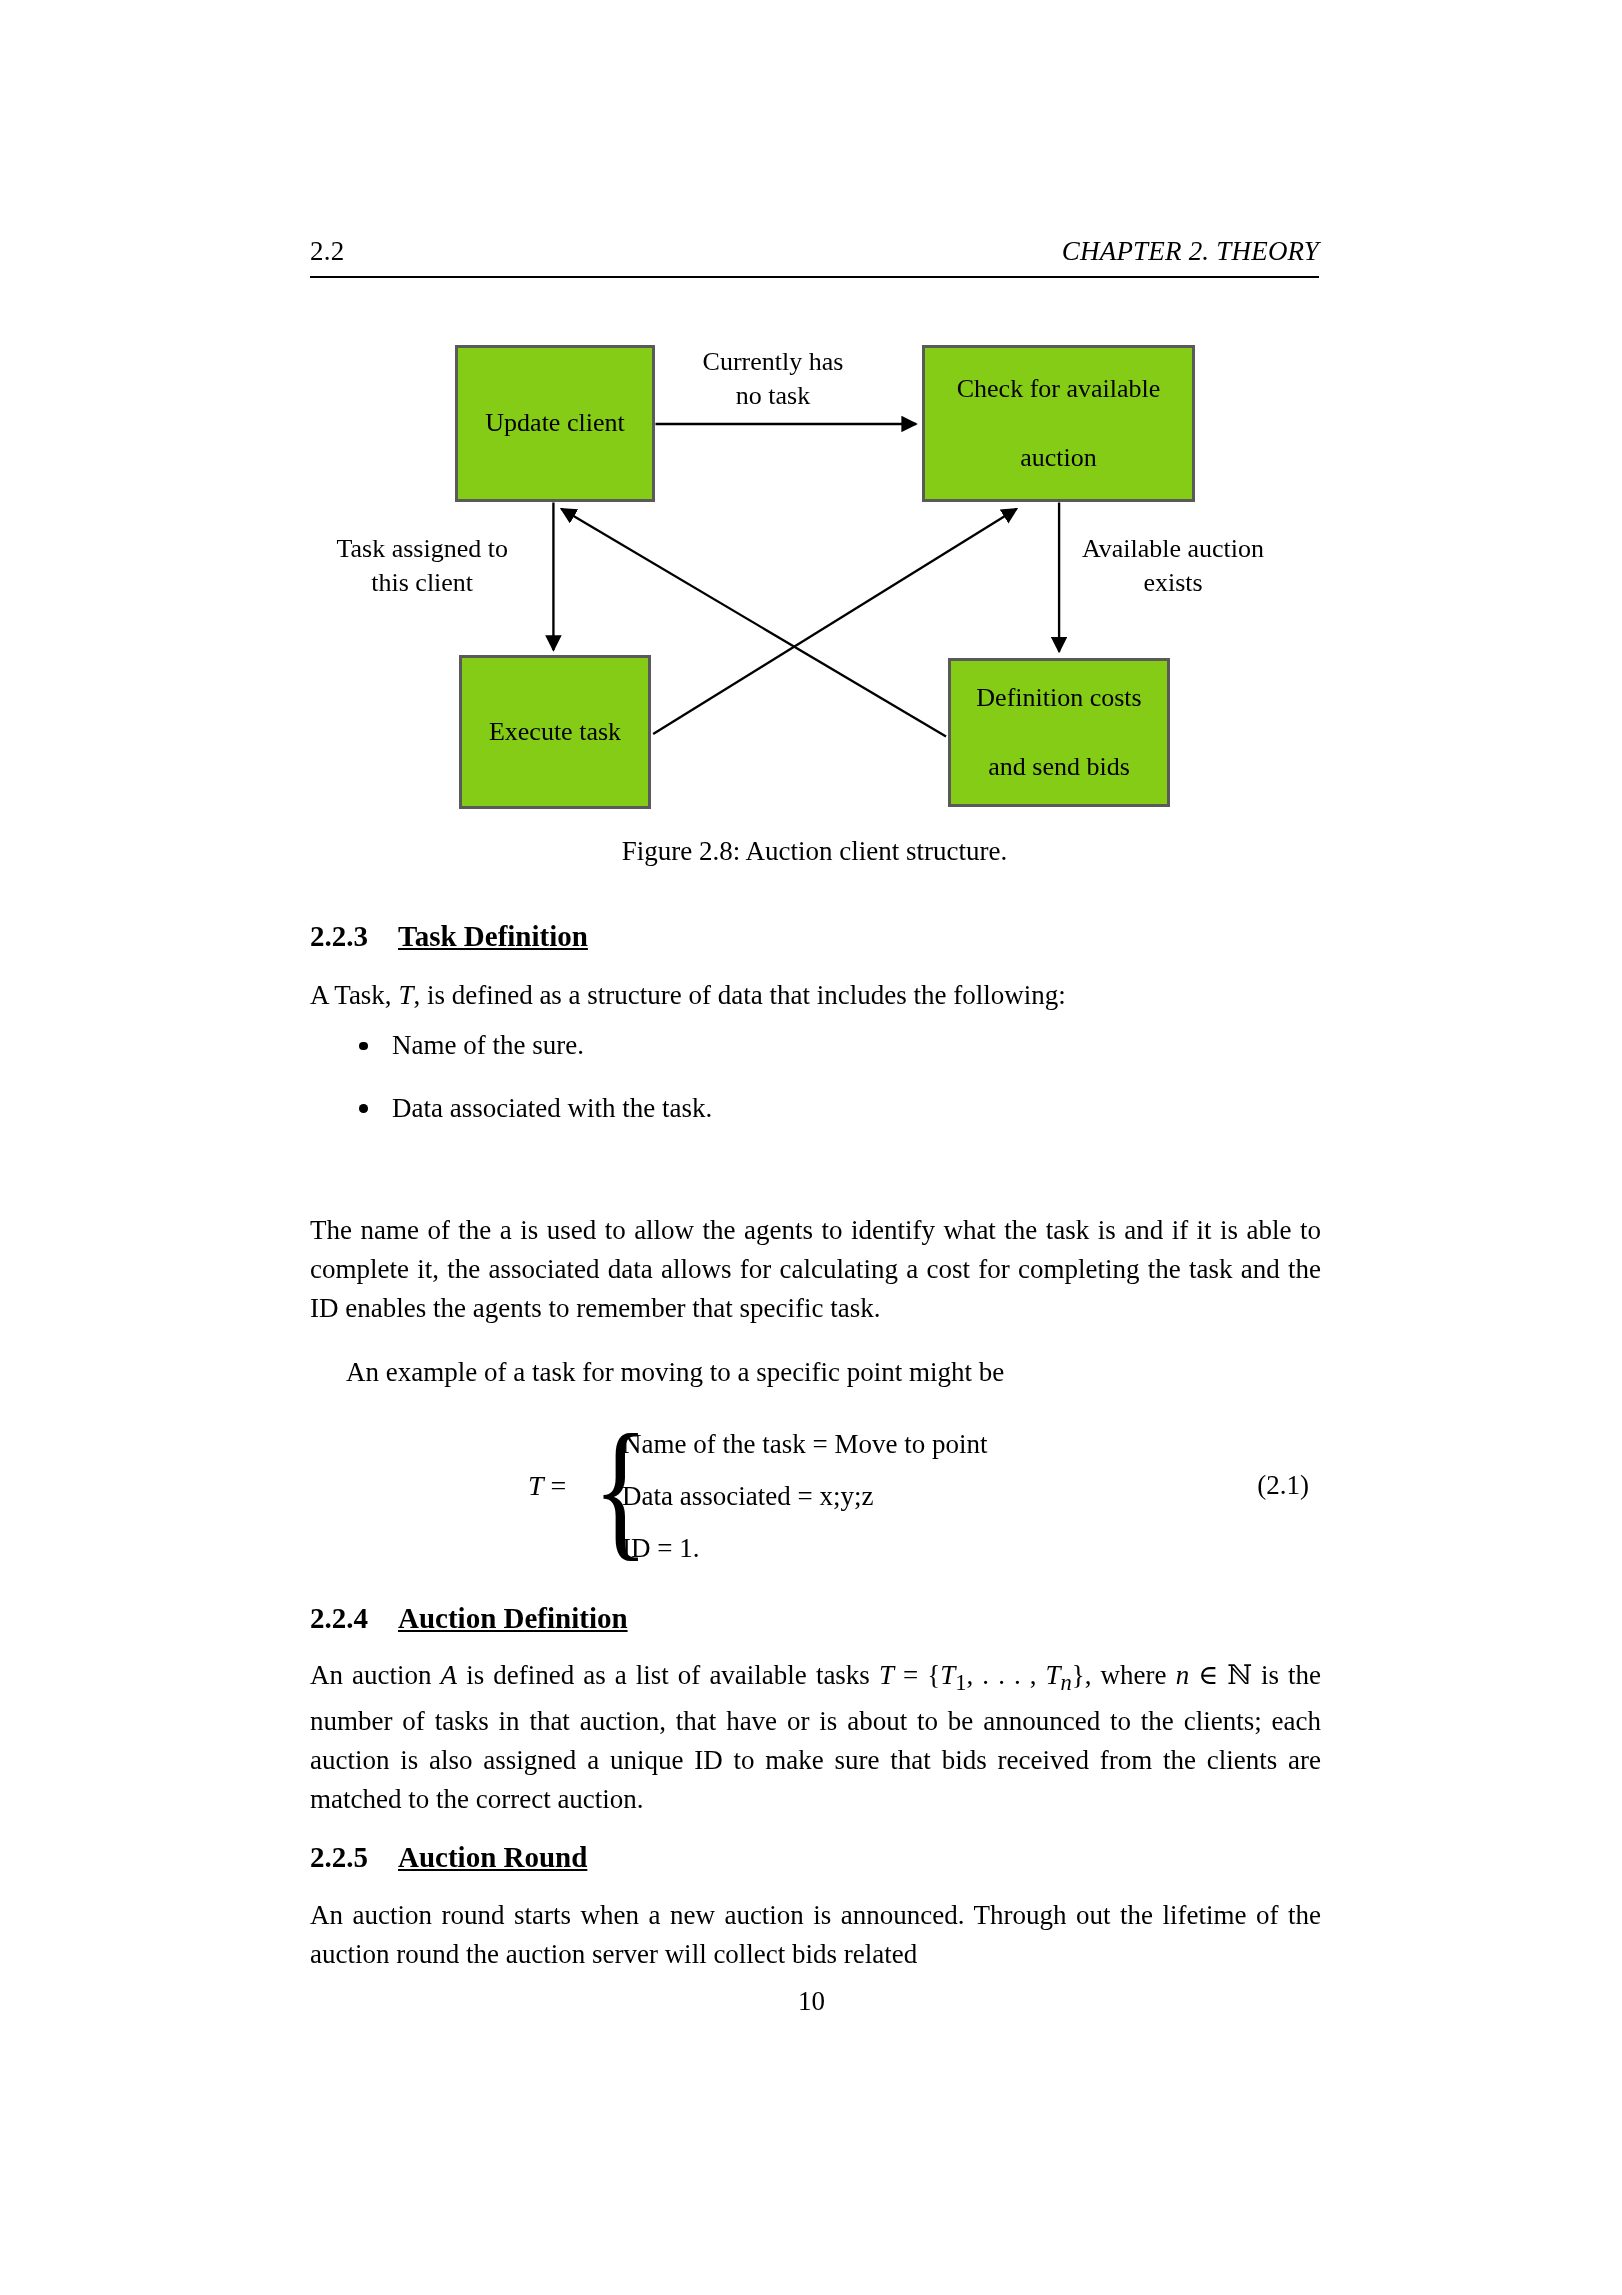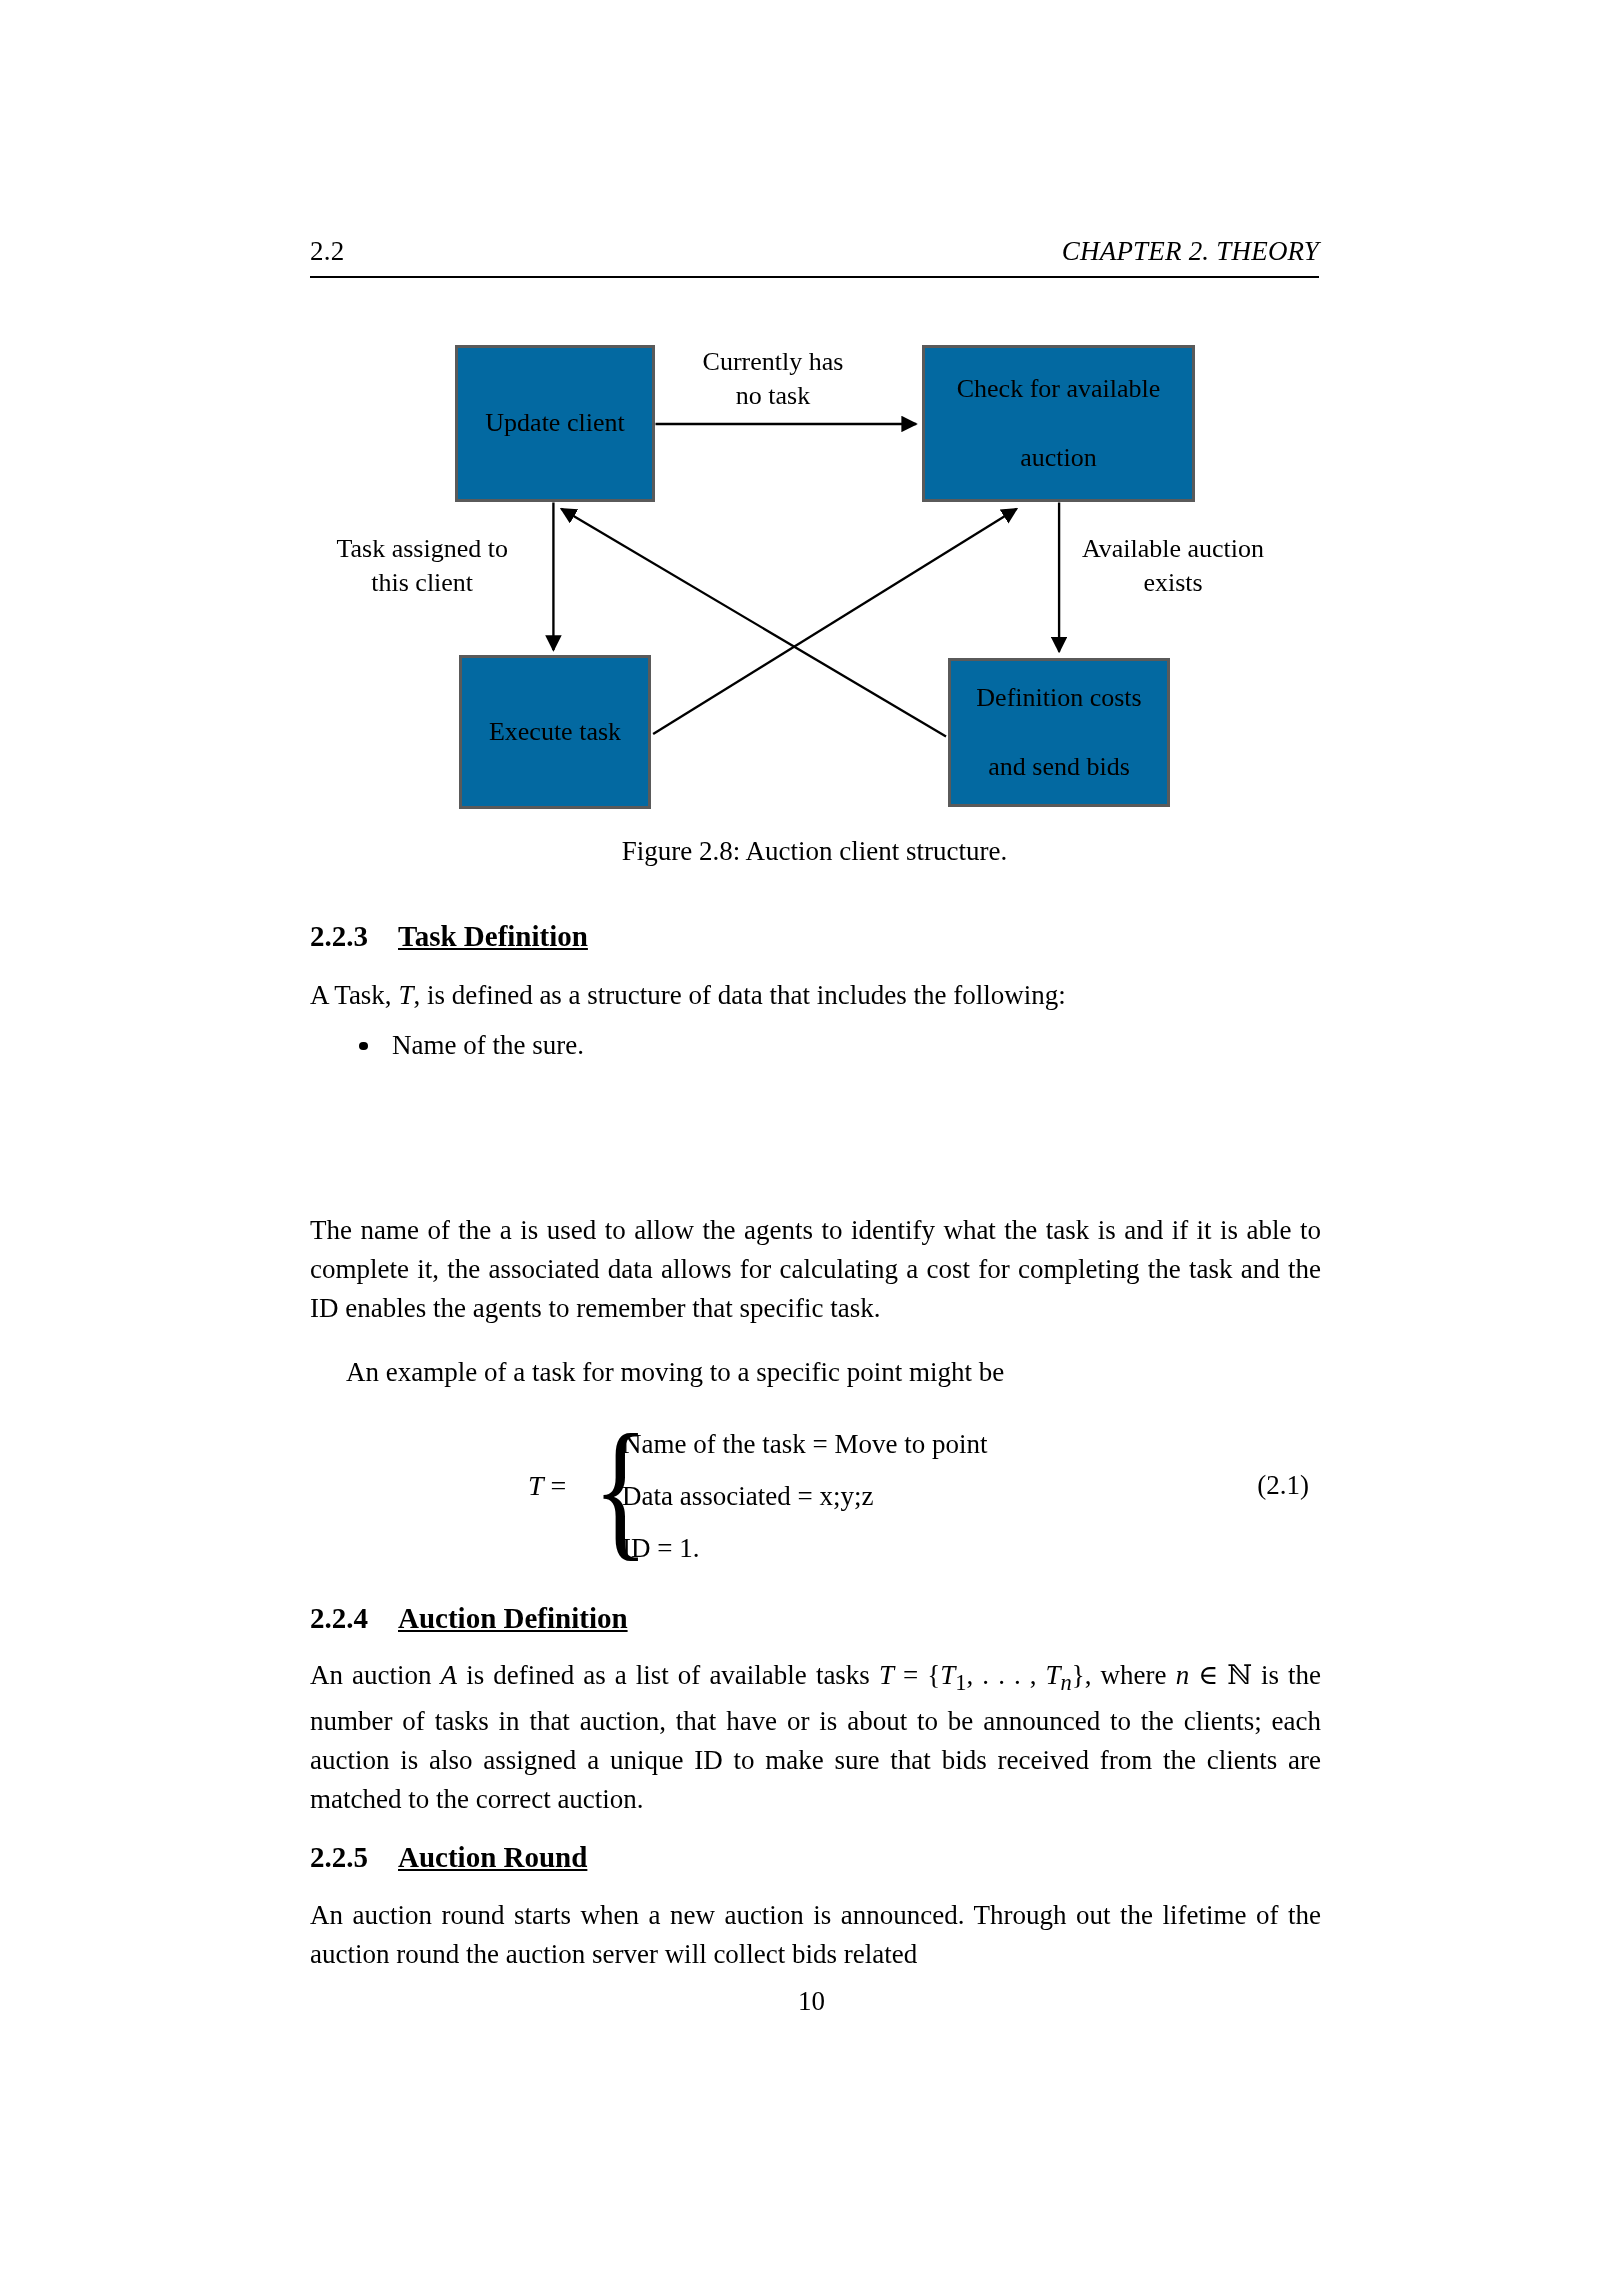--- a/index.html
+++ b/index.html
@@ -52,21 +52,21 @@
     position: absolute;
     left: 310px;
     top: 306px;
     width: 1009px;
     height: 550px;
   }
   .fig-svg { position: absolute; left: 0; top: 0; }
 
   .node {
     position: absolute;
-    background: #0369a1;
+    background: #84cc16;
     border: 3.9px solid #5a5a5a;
     box-sizing: border-box;
     display: flex;
     align-items: center;
     justify-content: center;
     text-align: center;
     font-size: 26px;
     line-height: 1.32;
     color: #000;
   }
@@ -272,20 +272,24 @@
   </div>
 
   <div class="para last-line-left" style="top:976px;">
     <span>A Task, </span><i class="math">T</i><span>, is defined as a structure of data that includes the following:</span>
   </div>
 
   <div class="bullets" style="top:1026px;">
     <div class="bullet-row">
       <span class="bullet-dot"></span>
       <span>Name of the sure.</span>
+    </div>
+    <div class="bullet-row">
+      <span class="bullet-dot"></span>
+      <span>Data associated with the task.</span>
     </div>
   </div>
 
   <div class="para" style="top:1211px;">The name of the a is used to allow the agents to identify what the task is and if it is able to complete it, the associated data allows for calculating a cost for completing the task and the ID enables the agents to remember that specific task.</div>
 
   <div class="para last-line-left" style="top:1353px;">
     <span class="indent"></span><span>An example of a task for moving to a specific point might be</span>
   </div>
 
   <div class="equation" style="top:1413px;">

